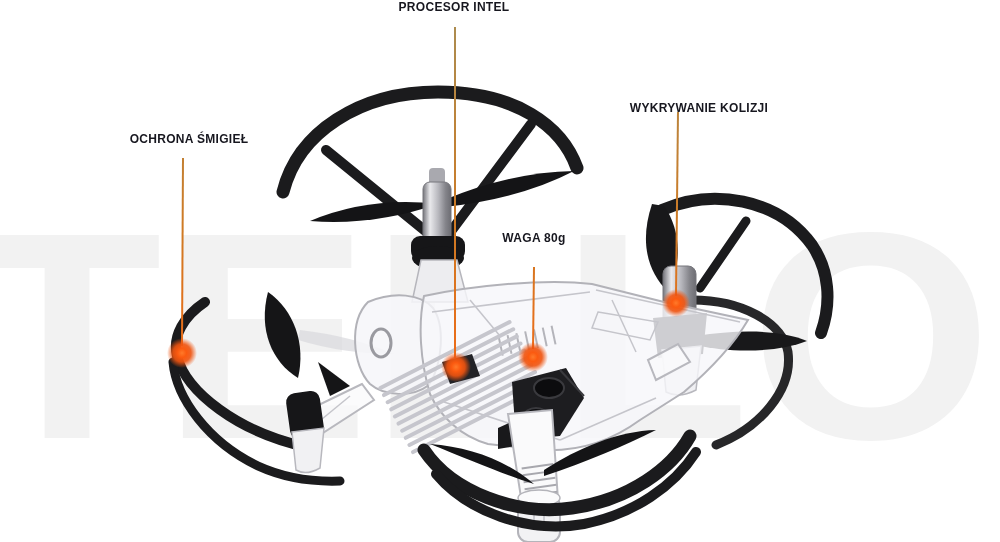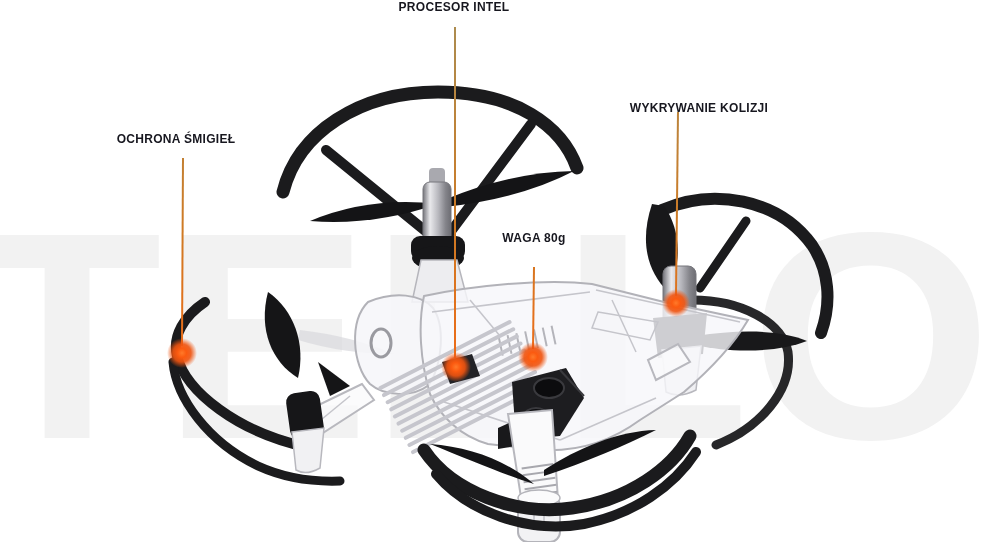--- a/index.html
+++ b/index.html
@@ -16,21 +16,21 @@
     font-family:"Liberation Sans",sans-serif;
   }
   .stage svg{position:absolute;left:0;top:0;}
   .callout-label{
     position:absolute;transform:translateX(-50%);
     font-size:12px;font-weight:700;letter-spacing:.3px;white-space:nowrap;
     color:var(--label-text);
   }
   .lbl-procesor{left:454px;top:0px;}
   .lbl-wykrywanie{left:699px;top:85px;margin-top:16px;}
-  .lbl-ochrona{left:176px;top:132px;text-align:right;}
+  .lbl-ochrona{left:189px;top:132px;text-align:right;}
   .lbl-waga{left:534px;top:231px;}
 </style>
 </head>
 <body>
 
 <div class="stage">
 
   <svg width="1000" height="542" viewBox="0 0 1000 542">
     <defs>
       <linearGradient id="metal" x1="0" y1="0" x2="1" y2="0">

